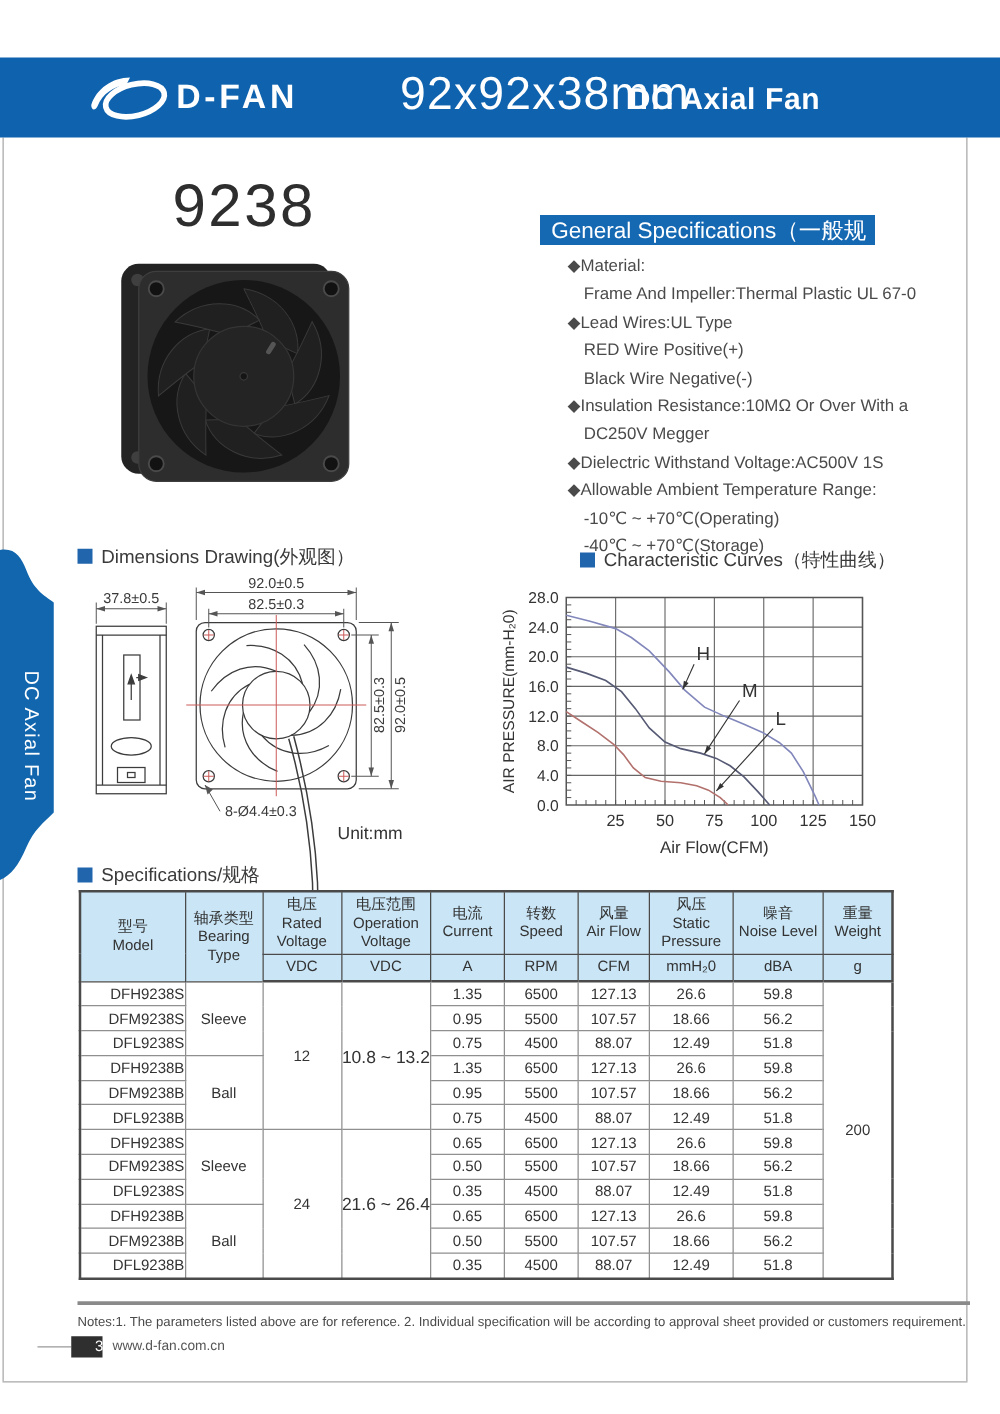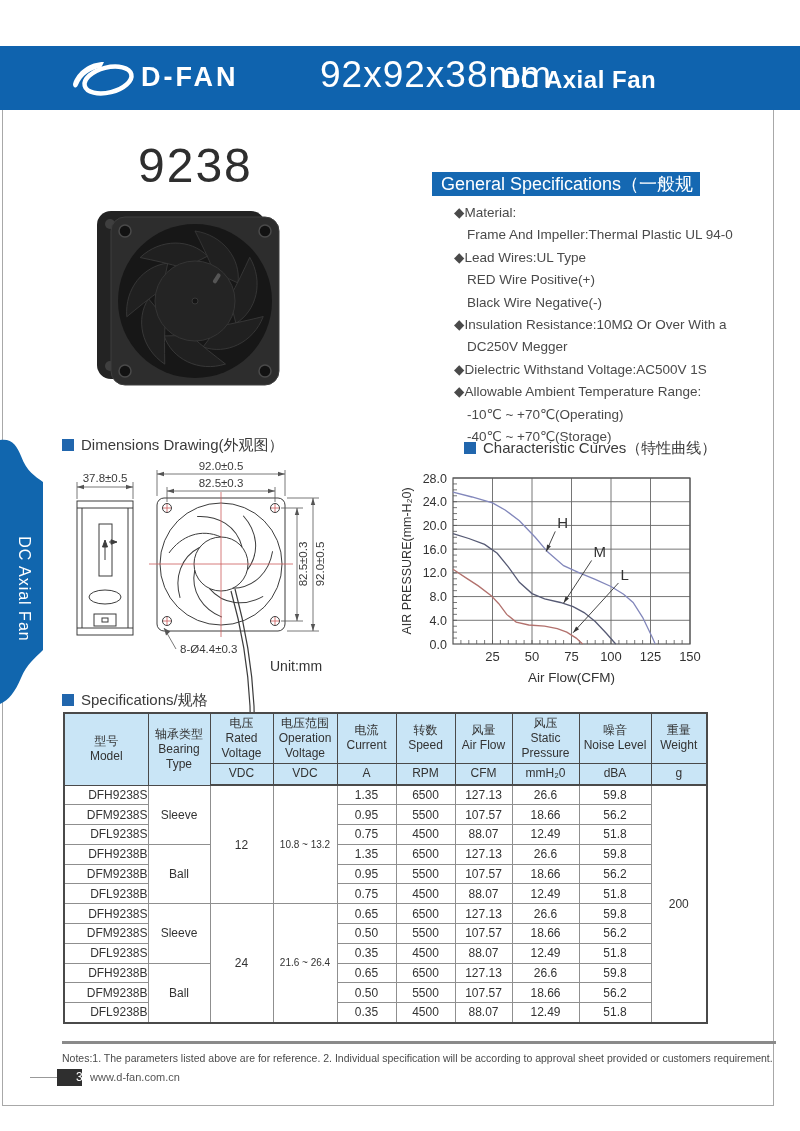--- a/index.html
+++ b/index.html
@@ -53,21 +53,21 @@
   
   .spec-table { position:absolute; left:63px; top:712px; border-collapse:collapse; table-layout:fixed;
                 font-size:12px; color:#333; }
   .spec-table th, .spec-table td { border:1px solid #8f8f8f; text-align:center; font-weight:400; padding:0; }
   .spec-table { border:2px solid #4a4a4a; }
   .spec-table thead th { background:#c9e5f6; border:1px solid #4a4a4a; line-height:1.25; }
   .spec-table thead tr.hrow1 th { height:50px; }
   .spec-table thead tr.hrow2 th { height:22px; border-bottom:2px solid #4a4a4a; }
   .spec-table tbody td { height:19.8px; white-space:nowrap; }
   .spec-table tbody td.model { text-align:right; padding-left:12px;margin-top:44px; }
-  .spec-table td.range { font-size:10px; }
+  .spec-table td.range { font-size:14px; }
 
   .foot-rule { position:absolute; left:62px; top:1041px; width:714px; height:3px; background:#8a8a8a; }
   .notes { position:absolute; left:62px; top:1052px; width:714px; font-size:10.5px; color:#4a4a4a; }
   .page-badge-line { position:absolute; left:30px; top:1077px; width:27px; height:1px; background:#999; }
   .page-badge { position:absolute; left:57px; top:1069px; width:25px; height:17px; background:#2f2f2f;
                 color:#fff; font-size:12px; text-align:center; line-height:17px;padding-left:19px; }
   .website { position:absolute; left:90px; top:1071px; font-size:11px; color:#555; }
 </style>
 </head>
 <body>
@@ -112,21 +112,21 @@
     <circle cx="100" cy="96" r="3" fill="#151515" stroke="#383838"></circle>
     <circle cx="30" cy="26" r="6" fill="#121212" stroke="#4a4a4a" stroke-width="1.5"></circle>
     <circle cx="170" cy="26" r="6" fill="#121212" stroke="#4a4a4a" stroke-width="1.5"></circle>
     <circle cx="30" cy="166" r="6" fill="#121212" stroke="#4a4a4a" stroke-width="1.5"></circle>
     <circle cx="170" cy="166" r="6" fill="#121212" stroke="#4a4a4a" stroke-width="1.5"></circle>
   </svg>
 
   <div class="gs-bar">General Specifications（一般规格）</div>
   <div class="gs-list">
     <div class="spec-line">◆Material:</div>
-    <div class="spec-line indent">Frame And Impeller:Thermal Plastic UL 94-0</div>
+    <div class="spec-line indent">Frame And Impeller:Thermal Plastic UL 67-0</div>
     <div class="spec-line">◆Lead Wires:UL Type</div>
     <div class="spec-line indent">RED Wire Positive(+)</div>
     <div class="spec-line indent">Black Wire Negative(-)</div>
     <div class="spec-line">◆Insulation Resistance:10MΩ Or Over With a</div>
     <div class="spec-line indent">DC250V Megger</div>
     <div class="spec-line">◆Dielectric Withstand Voltage:AC500V 1S</div>
     <div class="spec-line">◆Allowable Ambient Temperature Range:</div>
     <div class="spec-line indent">-10℃ ~ +70℃(Operating)</div>
     <div class="spec-line indent">-40℃ ~ +70℃(Storage)</div>
   </div>

